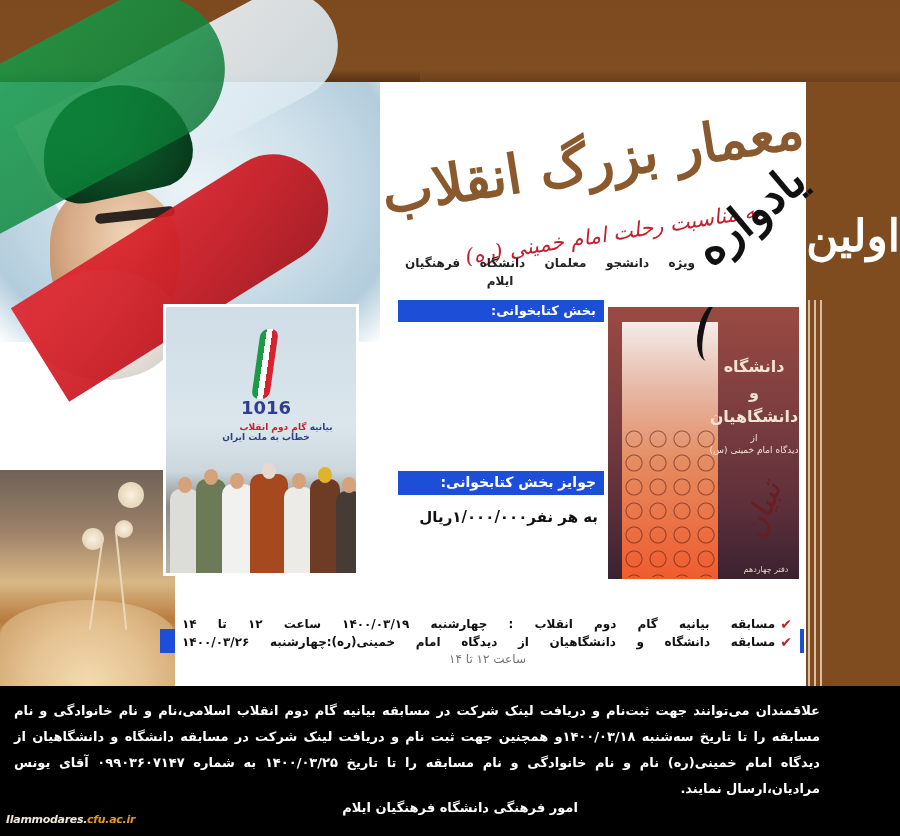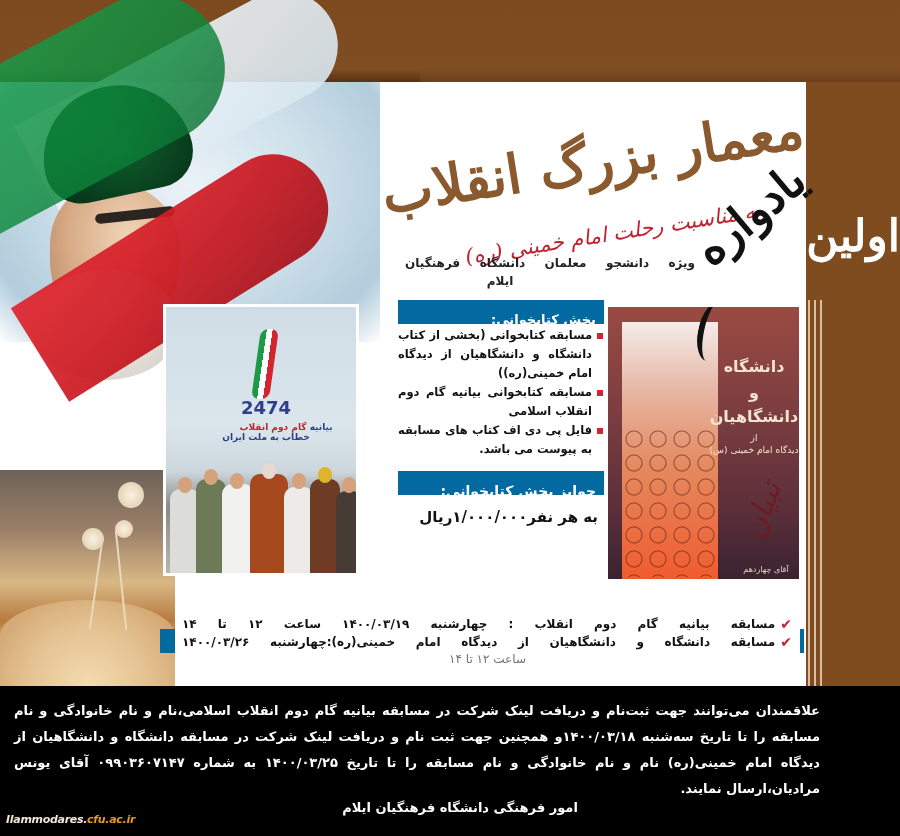--- a/index.html
+++ b/index.html
@@ -96,21 +96,21 @@
     .bc-t1 { top: 50px; font-size: 16px; }
     .bc-t2 { top: 76px; font-size: 16px; }
     .bc-t3 { top: 100px; font-size: 16px; }
     .bc-t4 { top: 126px; font-size: 9px; font-weight: normal; }
     .bc-t5 { top: 138px; font-size: 9px; font-weight: normal; }
     .bc-sign { position: absolute; left: 125px; top: 185px; font-family: "DejaVu Serif", serif; font-size: 30px; color: #6c1c22; font-style: italic; transform: rotate(-70deg); }
     .bc-footer { position: absolute; left: 118px; top: 258px; width: 80px; text-align: center; font-size: 8px; color: #e6d4c0; direction: rtl; }
     .bc-stroke { position: absolute; left: 90px; top: -5px; width: 30px; height: 60px; border-left: 6px solid #111; border-radius: 50%; transform: rotate(12deg); }
 
     
-    .section-bar { position: absolute; background: #0369a1; color: #fff; direction: rtl; text-align: right; font-weight: bold; font-size: 13px; padding: 12px 8px; }
+    .section-bar { position: absolute; background: #1d4ed8; color: #fff; direction: rtl; text-align: right; font-weight: bold; font-size: 13px; padding: 3px 8px; }
     .bar-reading { left: 398px; top: 300px; width: 206px; height: 22px; }
     .bar-prizes { left: 398px; top: 471px; width: 206px; height: 24px; font-size: 14px; }
     .bar-schedule { left: 160px; top: 585px; width: 644px; height: 24px; font-size: 13px; padding-right: 210px; margin-top: 44px; }
 
     .reading-list { position: absolute; left: 398px; top: 326px; width: 206px; direction: rtl; list-style: none; }
     .reading-list li { position: relative; padding-right: 12px; font-size: 11.5px; font-weight: bold; line-height: 19px; color: #111; text-align: justify; }
     .reading-list li::before { content: ""; position: absolute; right: 1px; top: 7px; width: 6px; height: 6px; background: #d3242f; }
 
     .prize-text { position: absolute; left: 398px; top: 500px; width: 200px; direction: rtl; text-align: right; font-weight: bold; font-size: 15px; color: #111; line-height: 35px; }
 
@@ -172,21 +172,21 @@
     <span>ویژه</span>
     <span>دانشجو</span>
     <span>معلمان</span>
     <span>دانشگاه</span>
     <span>فرهنگیان</span>
   </div>
   <div class="audience-line2">ایلام</div>
 
   <div class="center-poster">
     <div class="cp-flag"></div>
-    <div class="cp-number">2474</div>
+    <div class="cp-number">1016</div>
     <div class="cp-title">
       <span>بیانیه</span>
       <span class="red">گام دوم انقلاب</span><br>
       <span>خطاب به ملت ایران</span>
     </div>
     <div class="cp-crowd">
       <div class="cp-person" style="left:4px;width:30px;height:90px;background:#dcdcd8"></div>
       <div class="cp-person" style="left:30px;width:30px;height:100px;background:#6c7a58"></div>
       <div class="cp-person" style="left:56px;width:32px;height:95px;background:#f1f1ef"></div>
       <div class="cp-person" style="left:84px;width:38px;height:105px;background:#a6491e"></div>
@@ -206,29 +206,24 @@
   <div class="book-cover">
     <div class="bc-left"></div>
     <div class="bc-pattern"></div>
     <div class="bc-stroke"></div>
     <div class="bc-text bc-t1">دانشگاه</div>
     <div class="bc-text bc-t2">و</div>
     <div class="bc-text bc-t3">دانشگاهیان</div>
     <div class="bc-text bc-t4">از</div>
     <div class="bc-text bc-t5">دیدگاه امام خمینی (س)</div>
     <div class="bc-sign">تبیان</div>
-    <div class="bc-footer">آقای چهاردهم</div>
+    <div class="bc-footer">دفتر چهاردهم</div>
   </div>
 
   <div class="section-bar bar-reading">بخش کتابخوانی:</div>
-  <ul class="reading-list">
-    <li>مسابقه کتابخوانی (بخشی از کتاب دانشگاه و دانشگاهیان از دیدگاه امام خمینی(ره))</li>
-    <li>مسابقه کتابخوانی بیانیه گام دوم انقلاب اسلامی</li>
-    <li>فایل پی دی اف کتاب های مسابقه به پیوست می باشد.</li>
-  </ul>
 
   <div class="section-bar bar-prizes">جوایز بخش کتابخوانی:</div>
   <div class="prize-text">
     <div>به هر نفر۱/۰۰۰/۰۰۰ریال</div>
   </div>
 
   <div class="section-bar bar-schedule">زمان برگزاری مسابقات کتابخوانی:</div>
   <div class="schedule-box">
     <div class="schedule-item si-1">
       <span class="check">✔</span>

